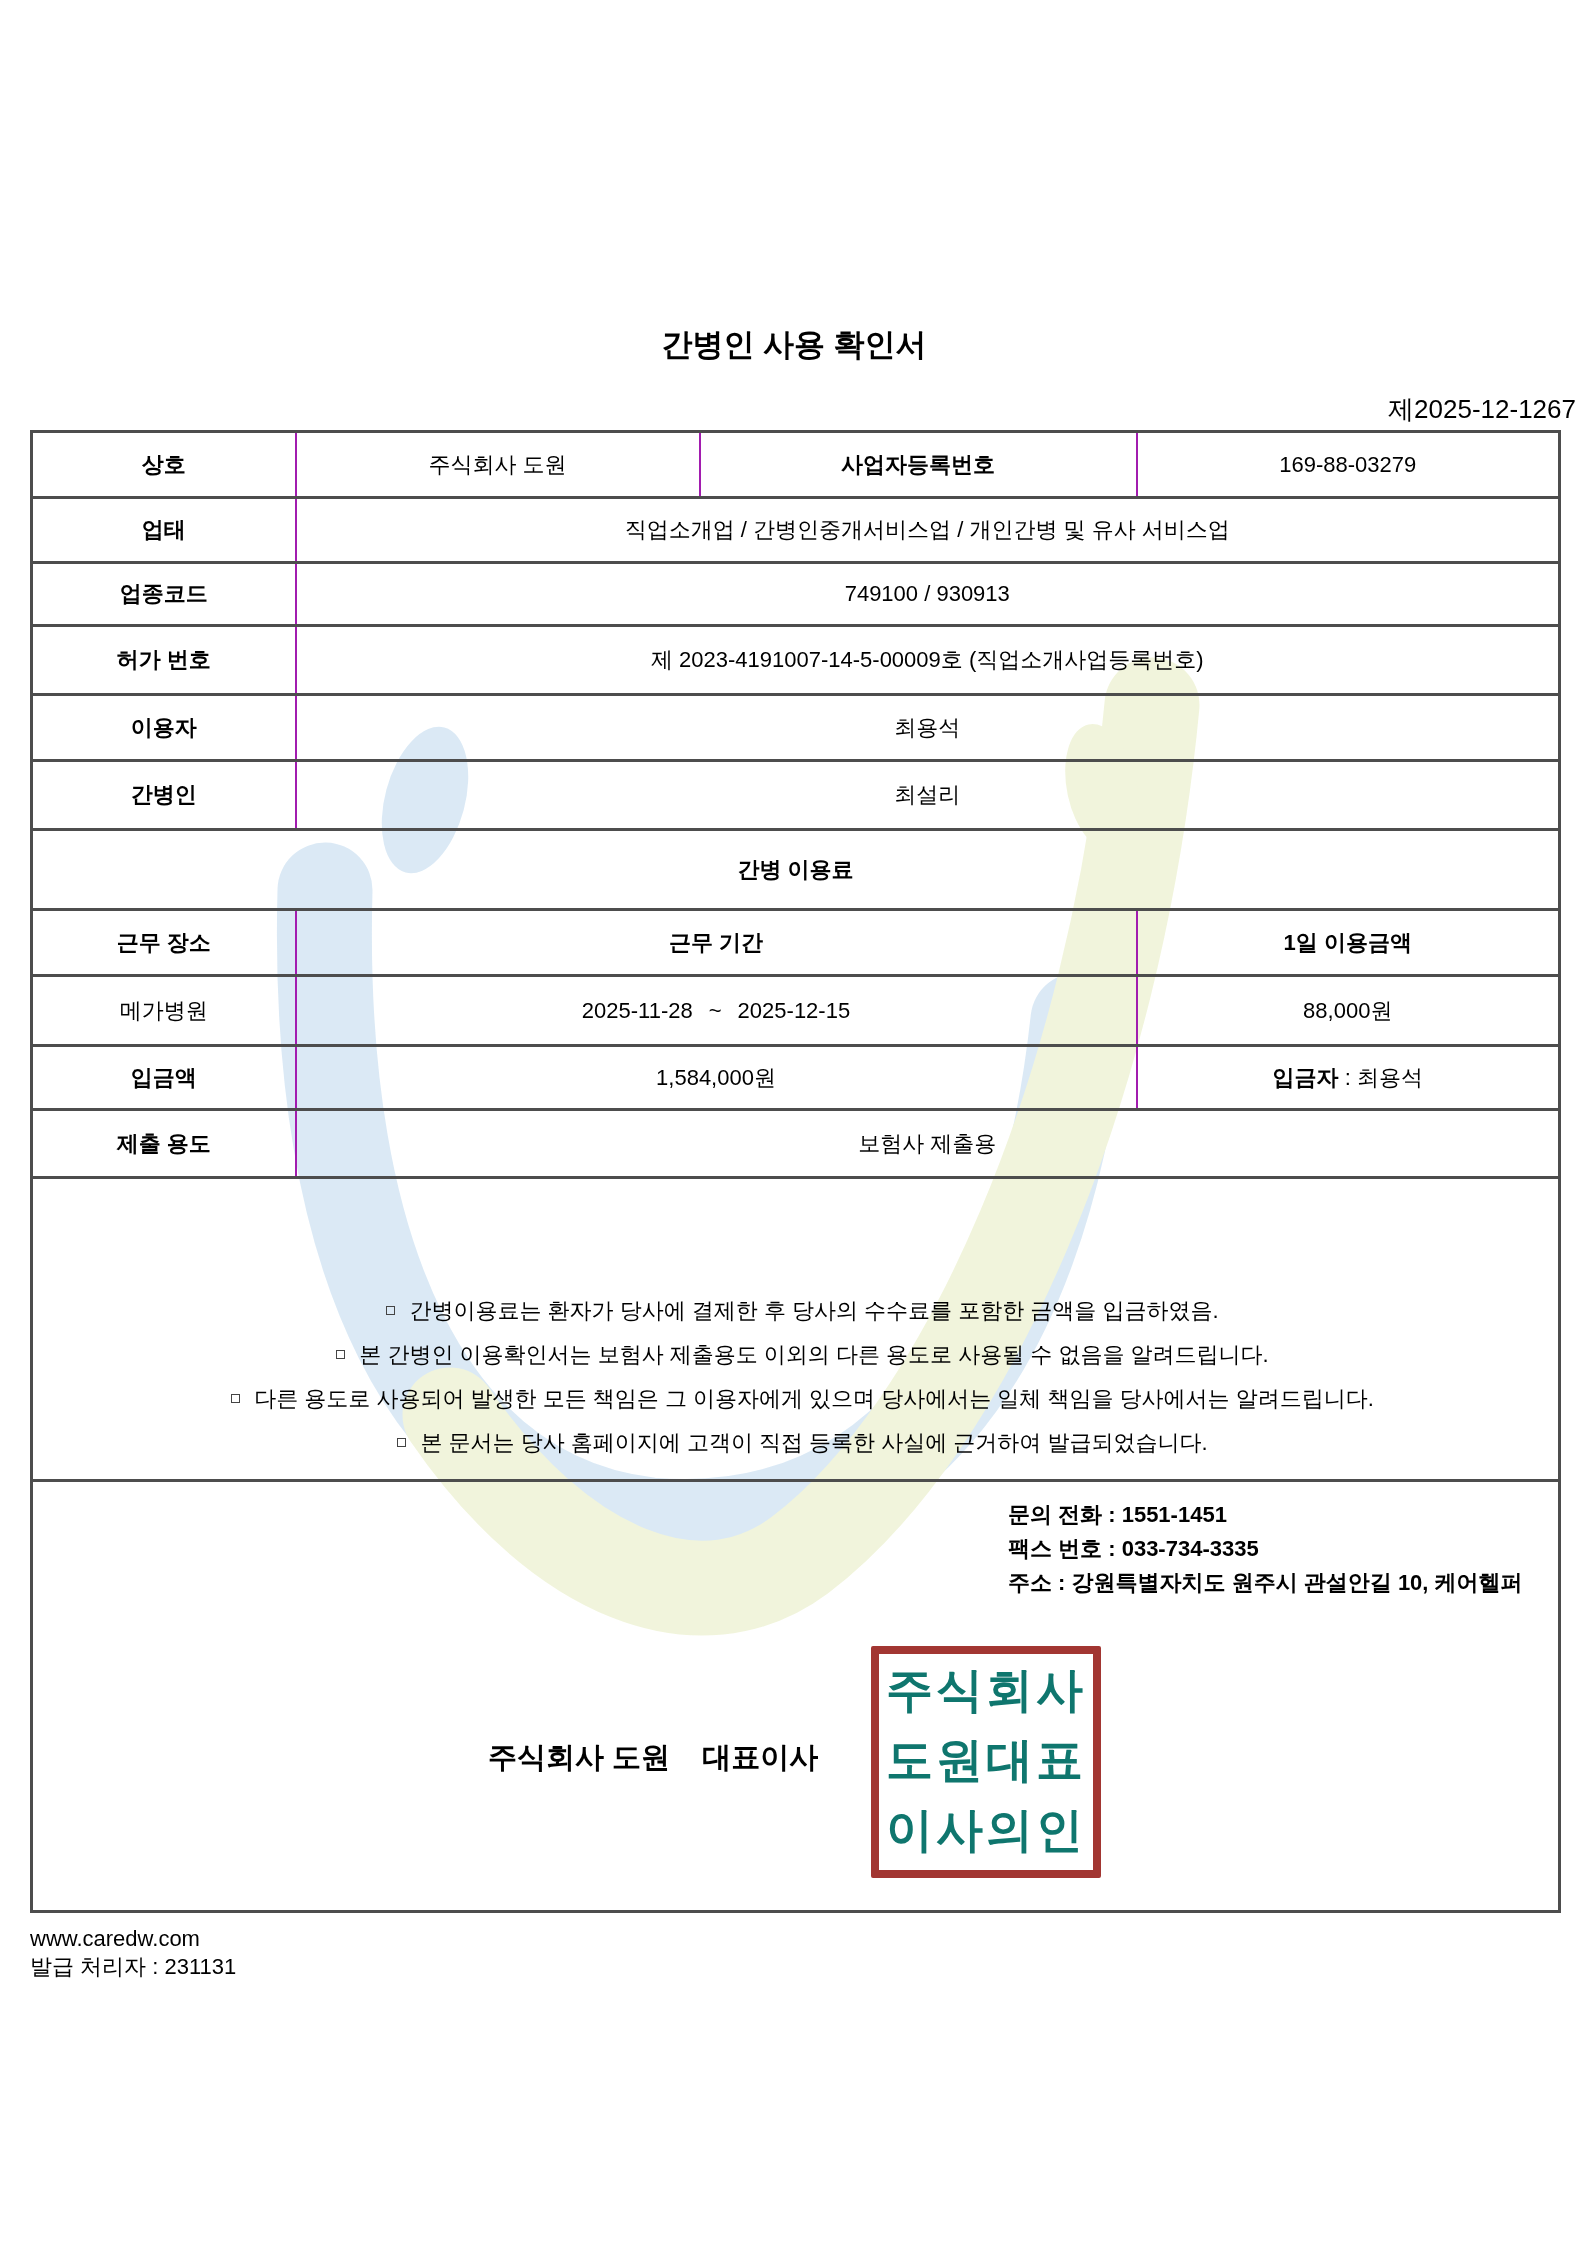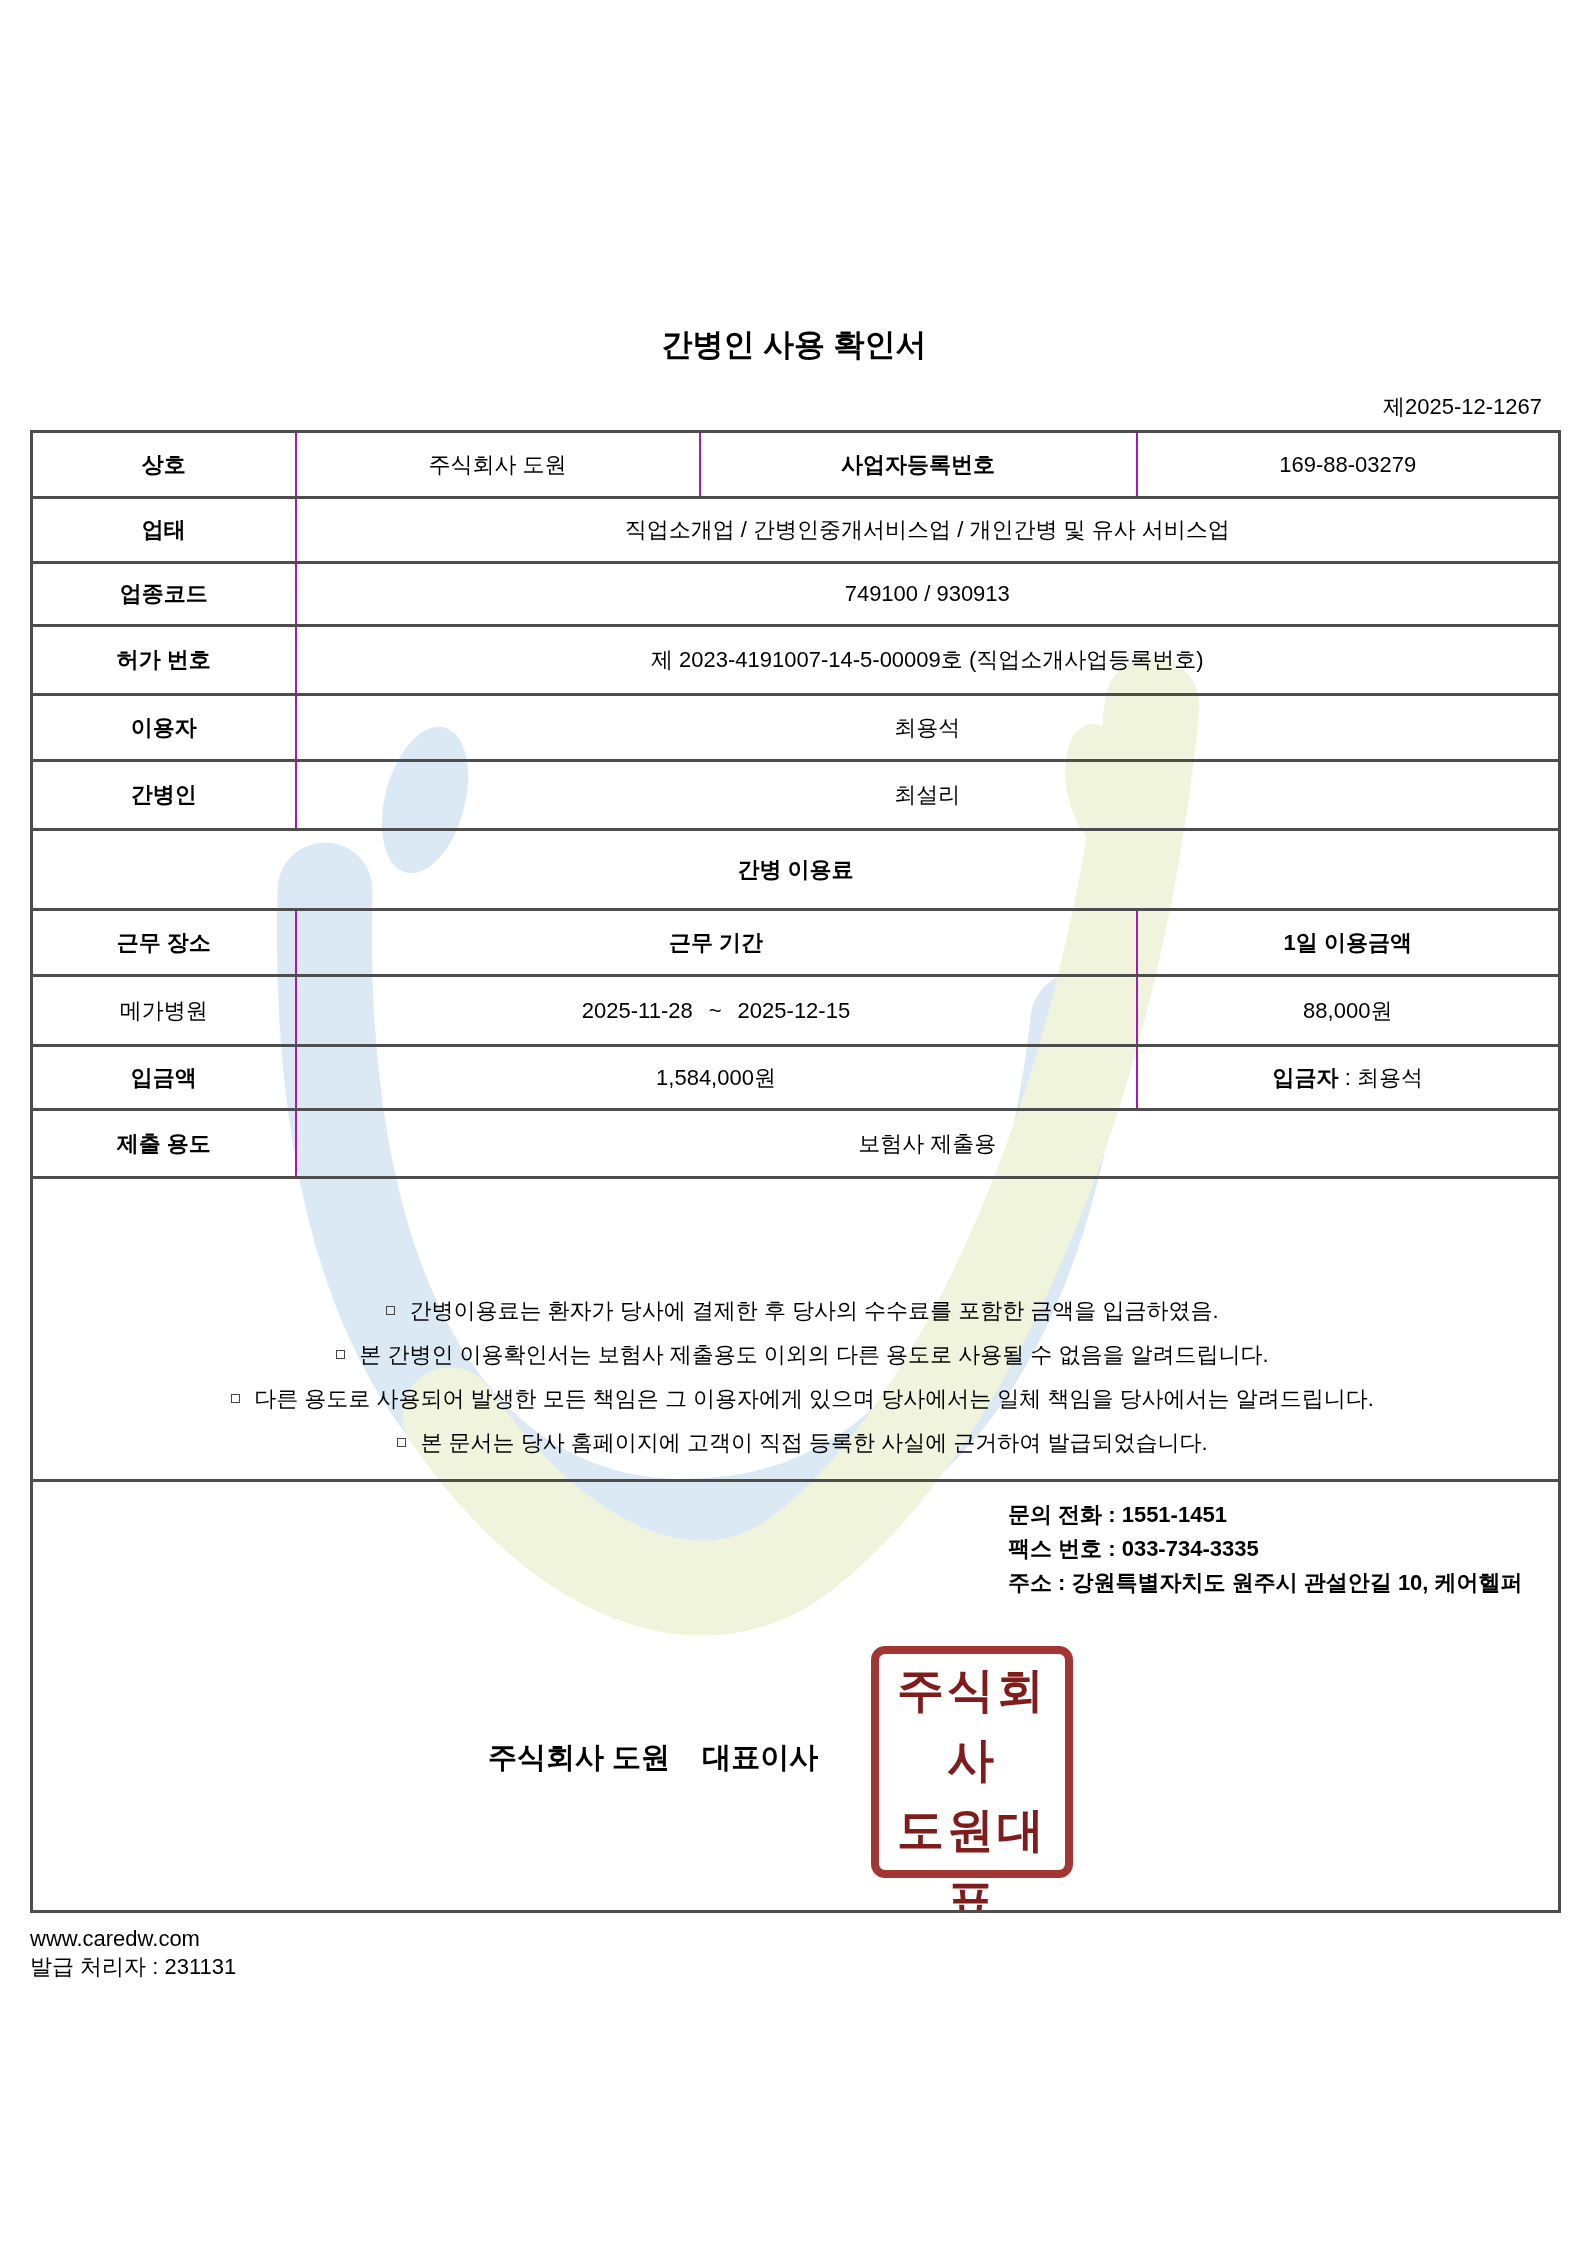--- a/index.html
+++ b/index.html
@@ -10,22 +10,22 @@
     font-family:"Liberation Sans", sans-serif;
     color:#000;
     overflow:hidden;
   }
   .watermark{position:absolute;left:0;top:0;width:1588px;height:2246px;z-index:0;}
   .doc-title{
     position:absolute;top:324px;left:0;width:100%;
     text-align:center;font-size:31px;font-weight:700;z-index:2;margin:0;
   }
   .doc-number{
-    position:absolute;top:392px;right:46px;
-    font-size:22px;z-index:2;
+    position:absolute;top:392px;right:12px;
+    font-size:26px;z-index:2;
   }
   table.main{
     position:absolute;top:430px;left:30px;width:1528px;
     border-collapse:collapse;table-layout:fixed;
     z-index:1;background:transparent;
   }
   table.main td{
     border:2px solid #a21caf;
     text-align:center;vertical-align:middle;
     font-size:22px;padding:0 6px;
@@ -49,23 +49,23 @@
   .contact-block{
     position:absolute;left:975px;top:16px;
     text-align:left;font-size:22px;line-height:34px;white-space:nowrap;font-weight:bold;
   }
   .signature-line{
     position:absolute;left:455px;top:256px;
     font-size:29px;font-weight:700;white-space:pre;
   }
   .seal{
     position:absolute;left:838px;top:164px;
-    width:202px;height:232px;box-sizing:border-box;
-    border:8px solid #a23632;border-radius:14px;
-    color:#7f1d1d;font-weight:700;
+    width:230px;height:232px;box-sizing:border-box;
+    border:8px solid #a23632;border-radius:2px;
+    color:#0f766e;font-weight:700;
     font-size:47px;line-height:70px;letter-spacing:3px;
     text-align:center;padding-top:1px;
     background:transparent;
   }
   .page-footer{
     position:absolute;top:1926px;left:30px;right:30px;
     display:flex;justify-content:space-between;
     font-size:22px;z-index:2;flex-direction:column;
   }
 </style>

